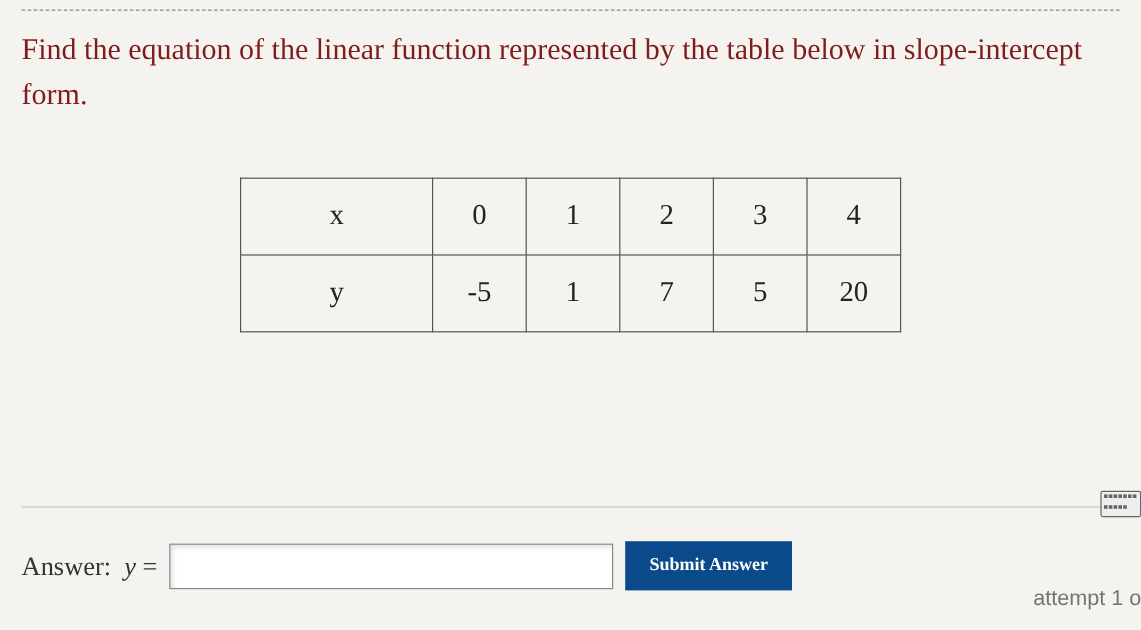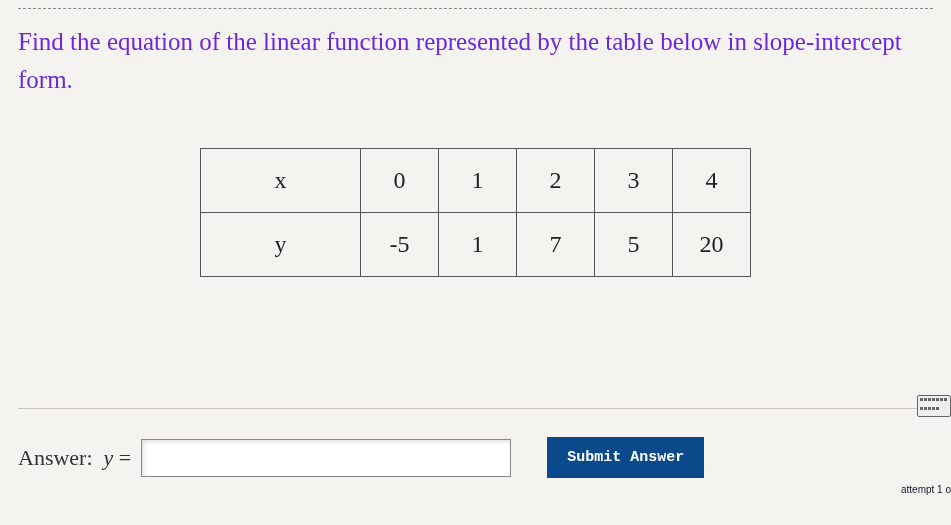--- a/index.html
+++ b/index.html
@@ -13,21 +13,21 @@
       color: #2a2a2a;
     }
     .dashed-border {
       border-top: 1px dashed #888;
       margin: 8px 18px 0 18px;
     }
     .question-text {
       font-size: 25px;
       line-height: 1.5;
       padding: 14px 34px 10px 18px;
-      color: #6d28d9;
+      color: #7f1d1d;
     }
     .table-wrap {
       display: flex;
       justify-content: center;
       margin-top: 40px;
     }
     table.data-table {
       border-collapse: collapse;
     }
     table.data-table td {
@@ -43,21 +43,21 @@
       width: 160px;
       font-family: Georgia, serif;
     }
     table.data-table td.val-cell {
       width: 78px;
     }
     .answer-area {
       position: absolute;
       left: 0;
       right: 0;
-      bottom: 32px;
+      bottom: 18px;
       padding: 15px 18px;
     }
     .answer-divider {
       border-top: 1px solid #c9c6c2;
       margin-bottom: 28px;
     }
     .answer-row {
       display: flex;
       align-items: center;
       gap: 10px;
@@ -74,27 +74,26 @@
       border: 1px solid #888;
       background: #fff;
       box-shadow: inset 2px 2px 4px rgba(0,0,0,0.12);
       font-size: 20px;
       padding: 4px 8px;
       font-family: Georgia, serif;
     }
     .submit-btn {
       background: #0b4a8a;
       color: #fff;
-      font-family: Liberation Mono, monospace;
+      font-family: Liberation Serif, serif;
       font-size: 15px;
       font-weight: bold;
       border: none;
       padding: 12px 20px;
       cursor: pointer;
-      margin-left: 26px;
     }
     .kbd-icon {
       position: absolute;
       right: 0px;
       bottom: 76px;
       width: 34px;
       height: 22px;
       border: 1px solid #666;
       border-radius: 2px;
       background: #eee;
@@ -104,22 +103,22 @@
       gap: 1px;
     }
     .kbd-icon .k {
       width: 3px; height: 3px; background: #666;
     }
     .attempt-text {
       position: absolute;
       right: 0;
       bottom: -2px;
       font-family: Arial, sans-serif;
-      font-size: 10px;
-      color: #0f172a;
+      font-size: 18px;
+      color: #737373;
     }
   </style>
 </head>
 <body>
 
 <div class="dashed-border"></div>
 
 <div class="question-text">Find the equation of the linear function represented by the table below in slope-intercept form.</div>
 
 <div class="table-wrap">

